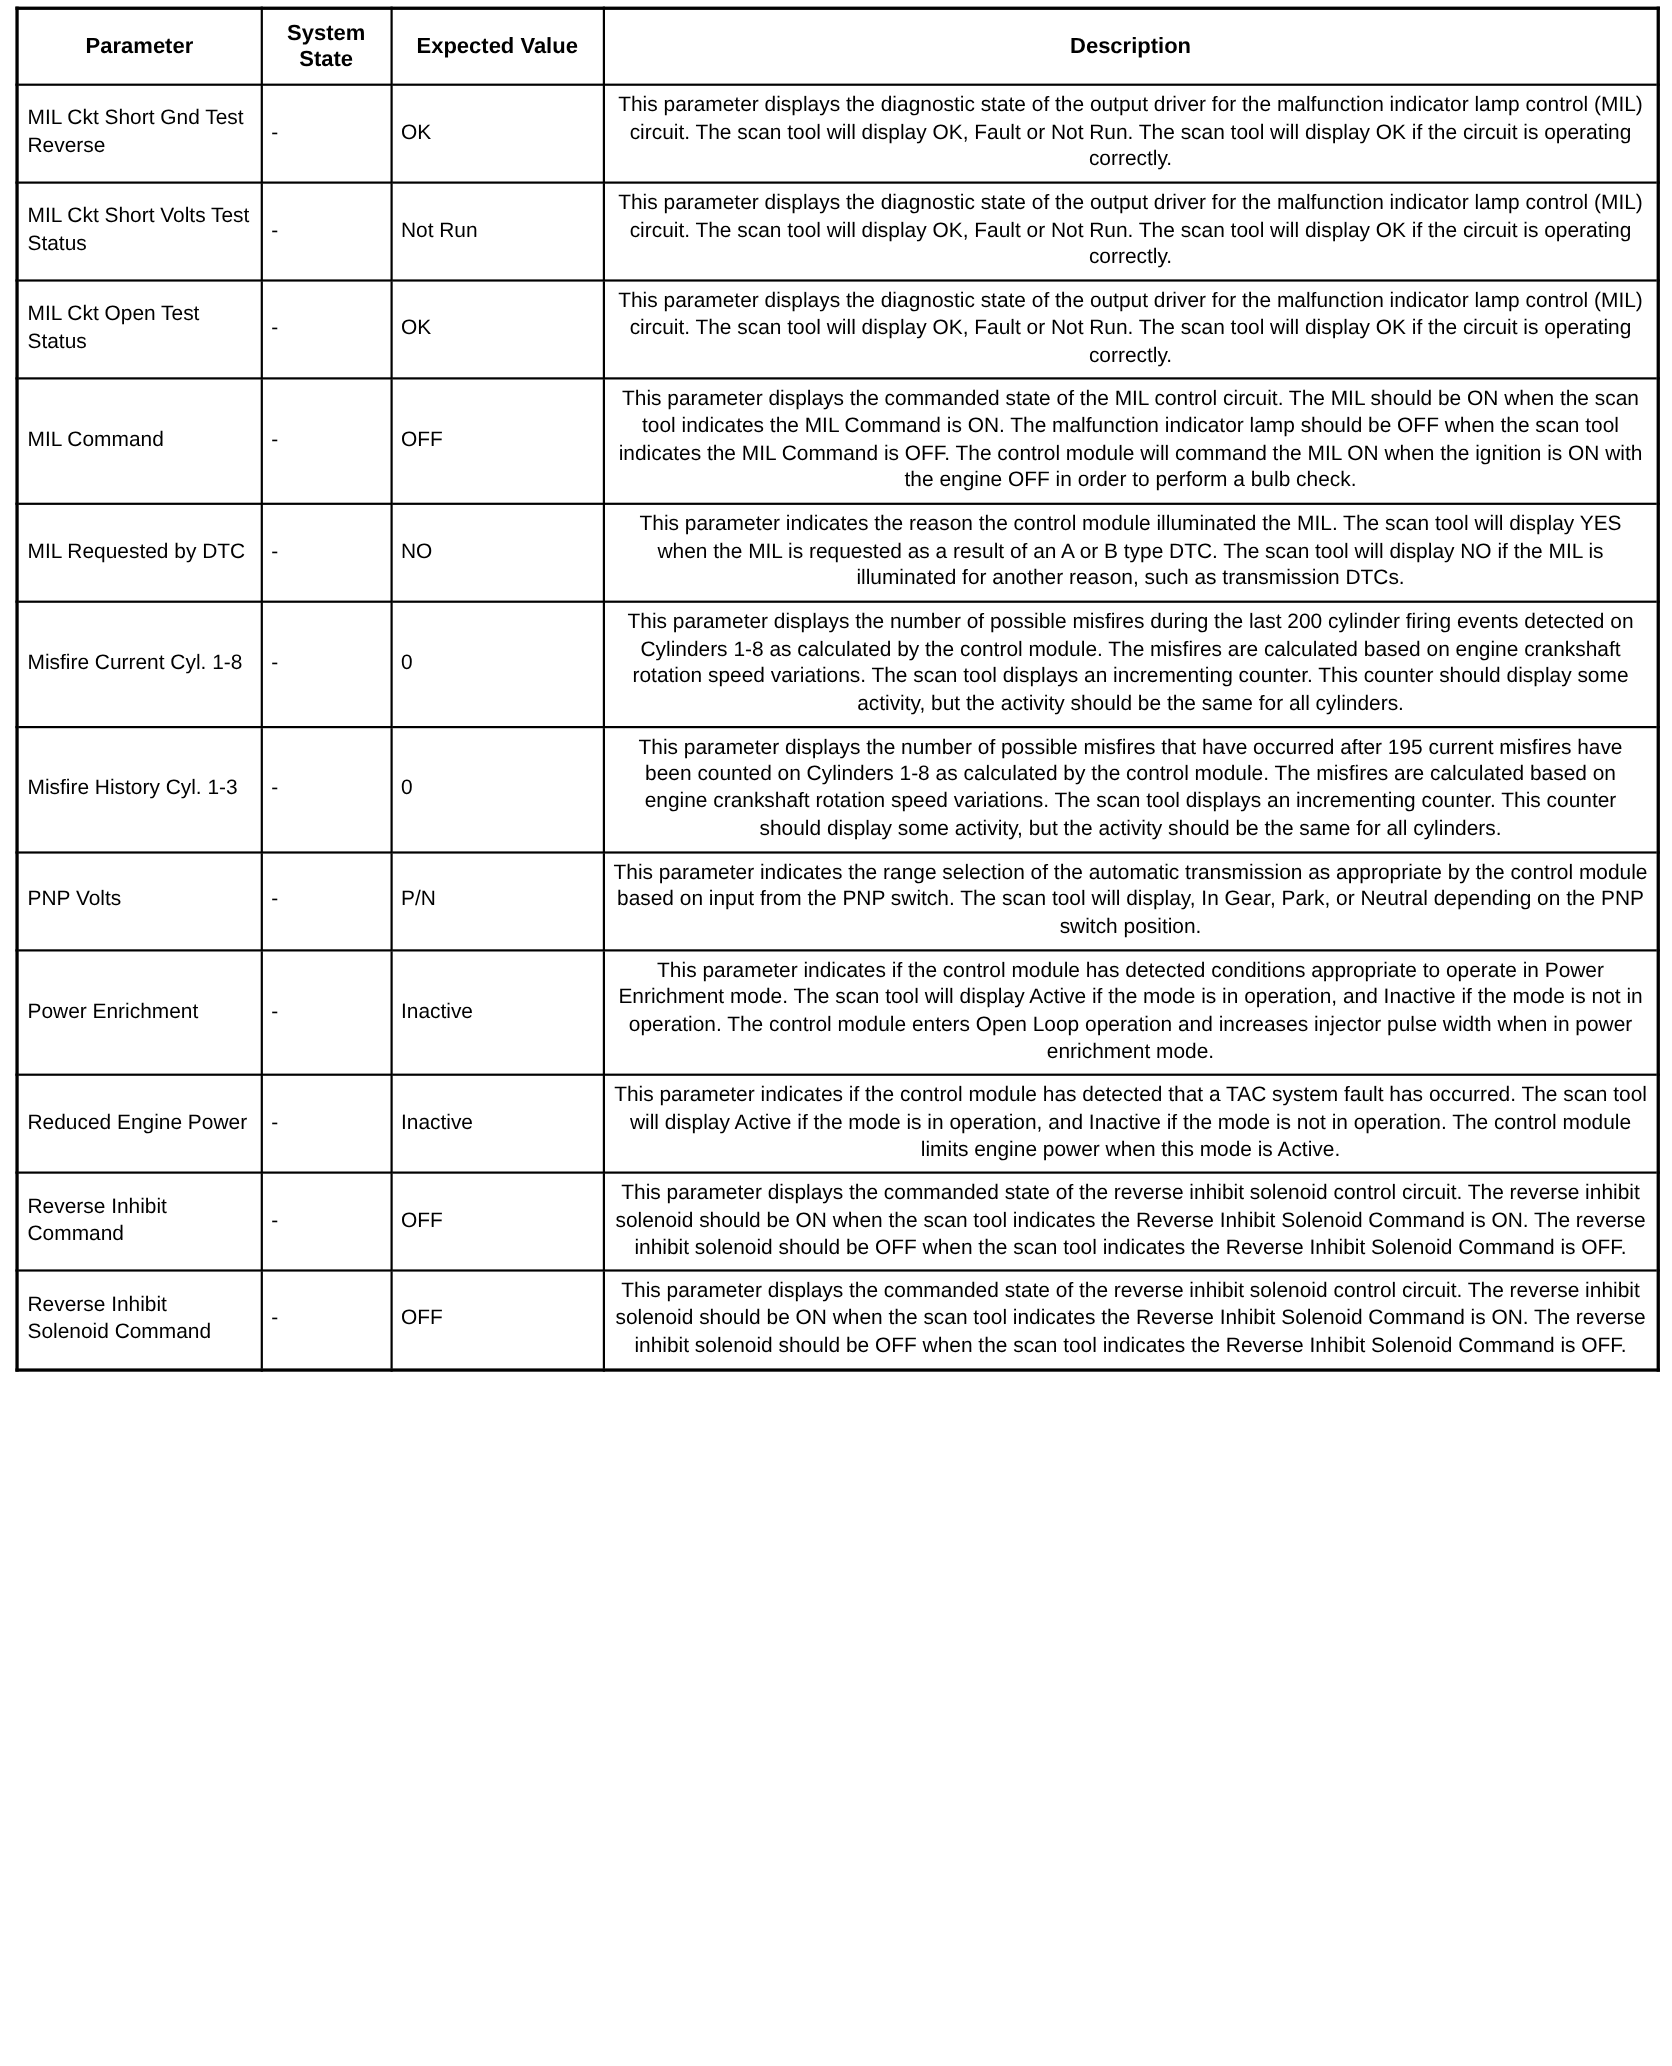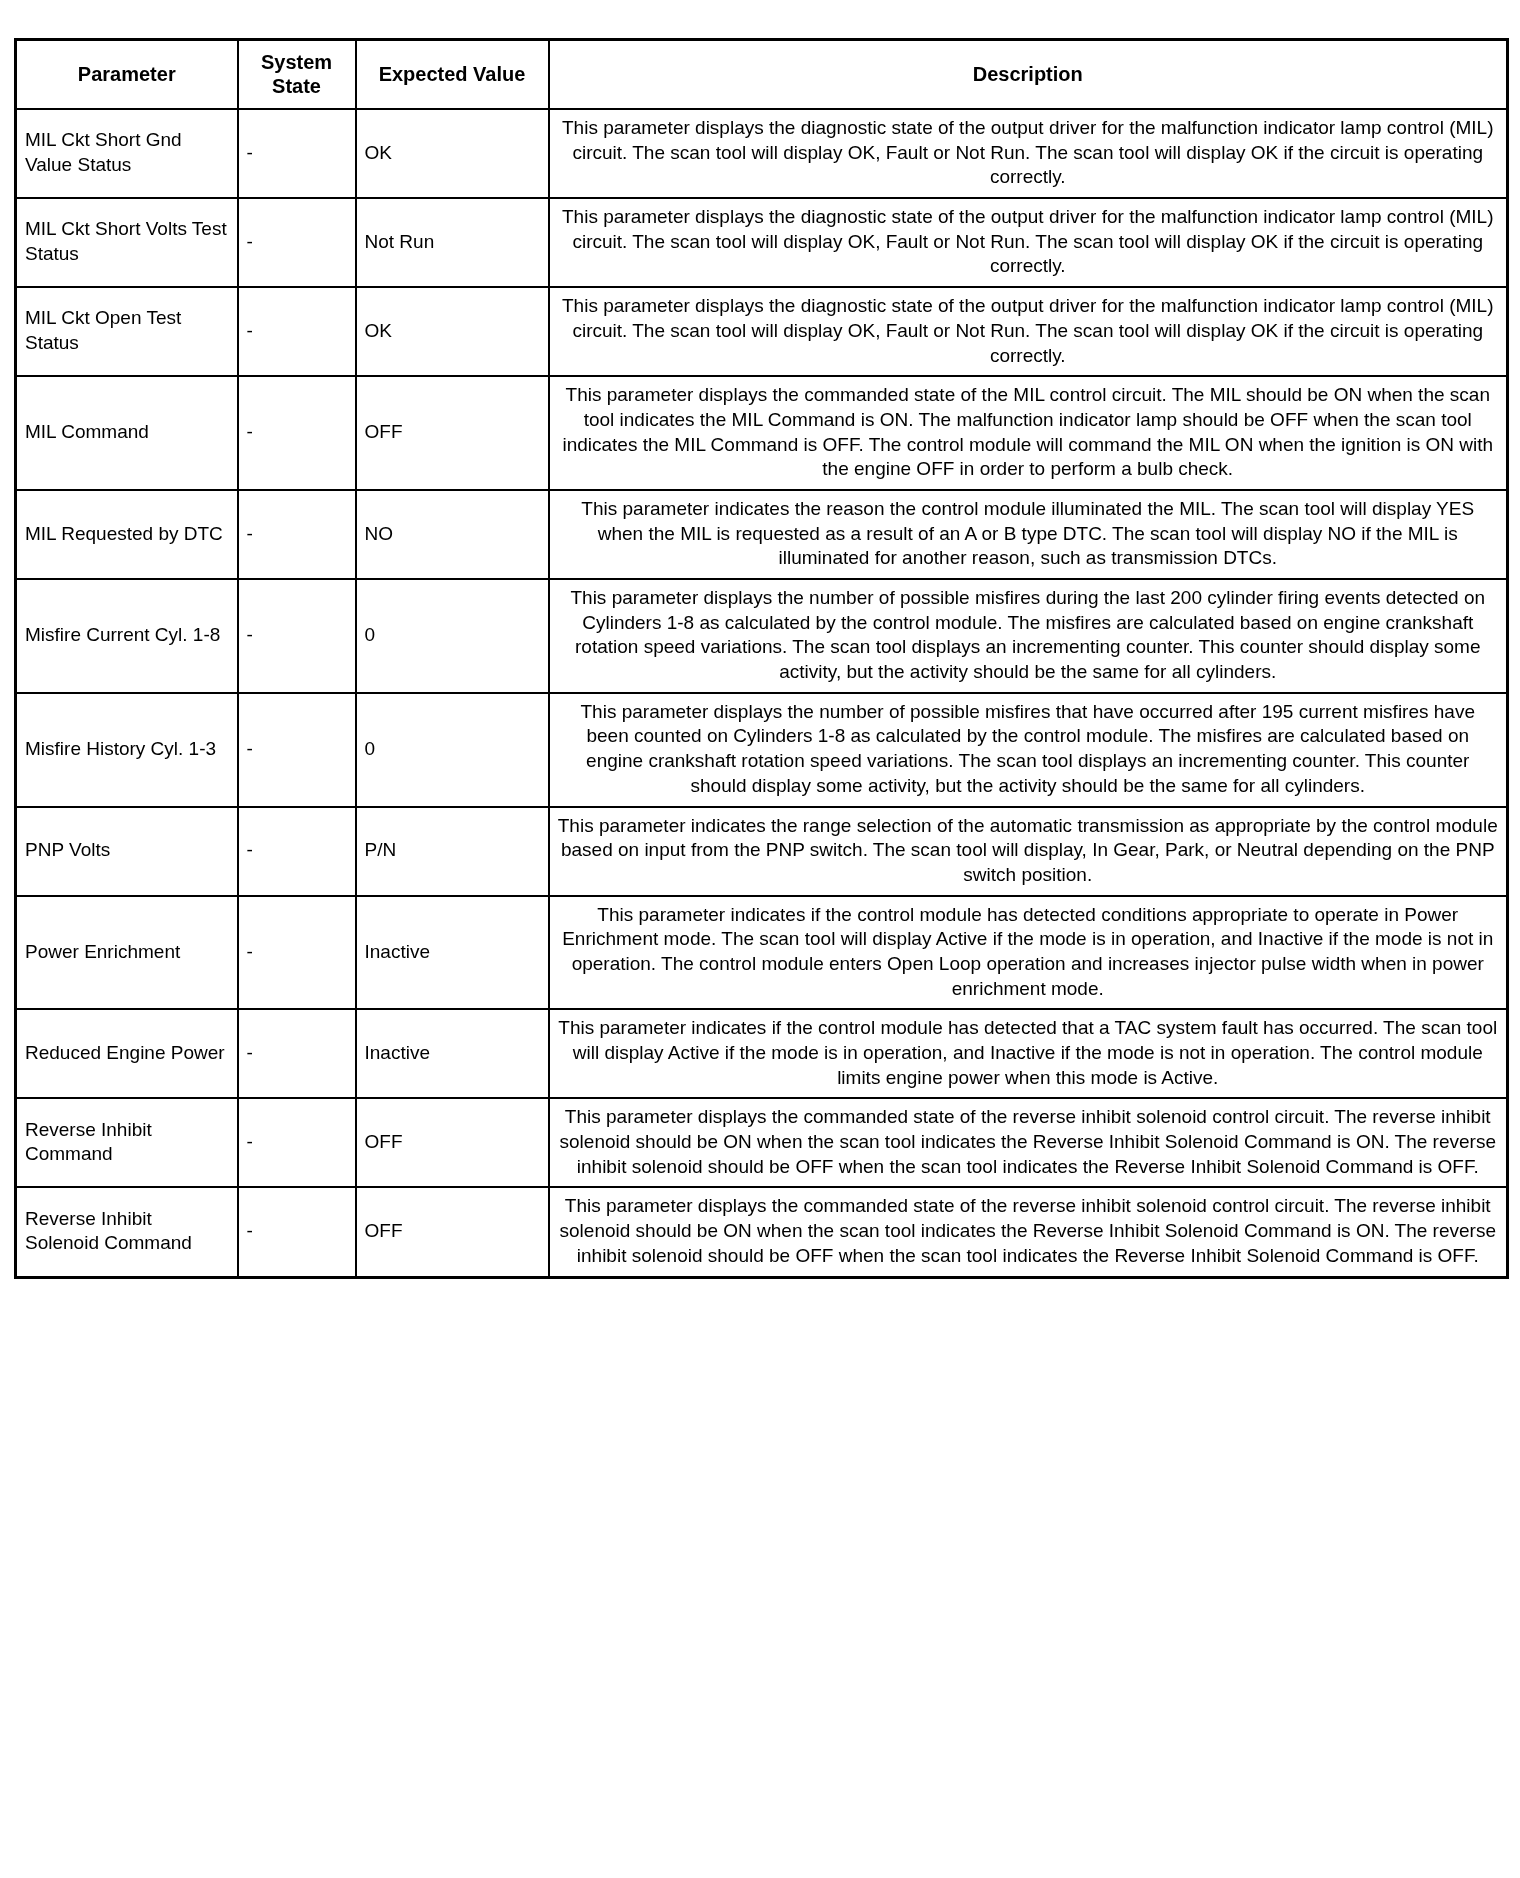--- a/index.html
+++ b/index.html
@@ -15,21 +15,20 @@
   .page {
     width: 1520px;
     box-sizing: border-box;
     padding: 6px 14px 10px 14px;
   }
   table.param-table {
     border-collapse: collapse;
     width: 1492px;
     table-layout: fixed;
     border: 3px solid #000;
-    margin-top: 32px;
   }
   table.param-table col.c-param { width: 222px; }
   table.param-table col.c-state { width: 118px; }
   table.param-table col.c-value { width: 193px; }
   table.param-table col.c-desc  { width: 959px; }
 
   table.param-table th,
   table.param-table td {
     border: 2px solid #000;
     vertical-align: middle;
@@ -76,21 +75,21 @@
     <thead>
       <tr>
         <th>Parameter</th>
         <th>System State</th>
         <th>Expected Value</th>
         <th>Description</th>
       </tr>
     </thead>
     <tbody id="table-body">
         <tr>
-          <td class="param-cell">MIL Ckt Short Gnd Value Status</td>
+          <td class="param-cell">MIL Ckt Short Gnd Test Reverse</td>
           <td class="state-cell">-</td>
           <td class="value-cell">OK</td>
           <td class="desc-cell">This parameter displays the diagnostic state of the output driver for the malfunction indicator lamp control (MIL) circuit. The scan tool will display OK, Fault or Not Run. The scan tool will display OK if the circuit is operating correctly.</td>
         </tr>
         <tr>
           <td class="param-cell">MIL Ckt Short Volts Test Status</td>
           <td class="state-cell">-</td>
           <td class="value-cell">Not Run</td>
           <td class="desc-cell">This parameter displays the diagnostic state of the output driver for the malfunction indicator lamp control (MIL) circuit. The scan tool will display OK, Fault or Not Run. The scan tool will display OK if the circuit is operating correctly.</td>
         </tr>

